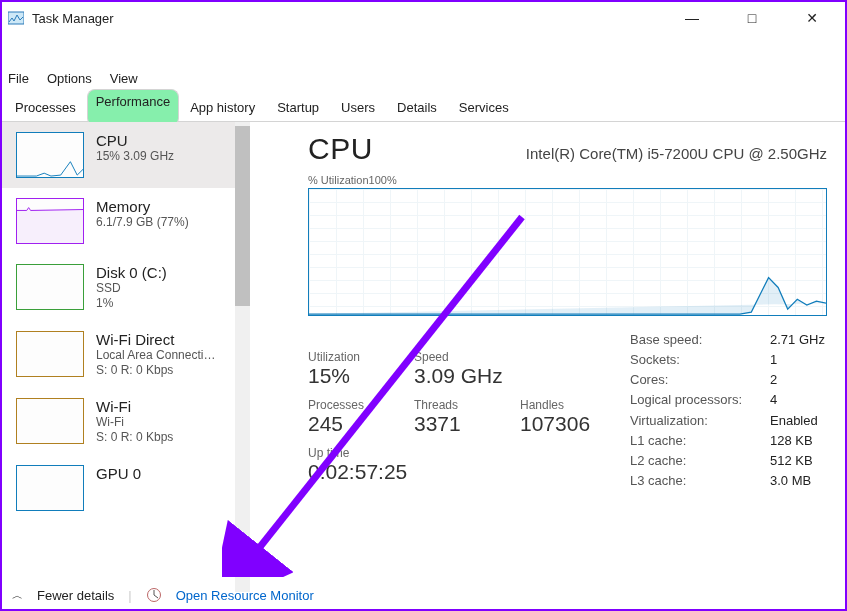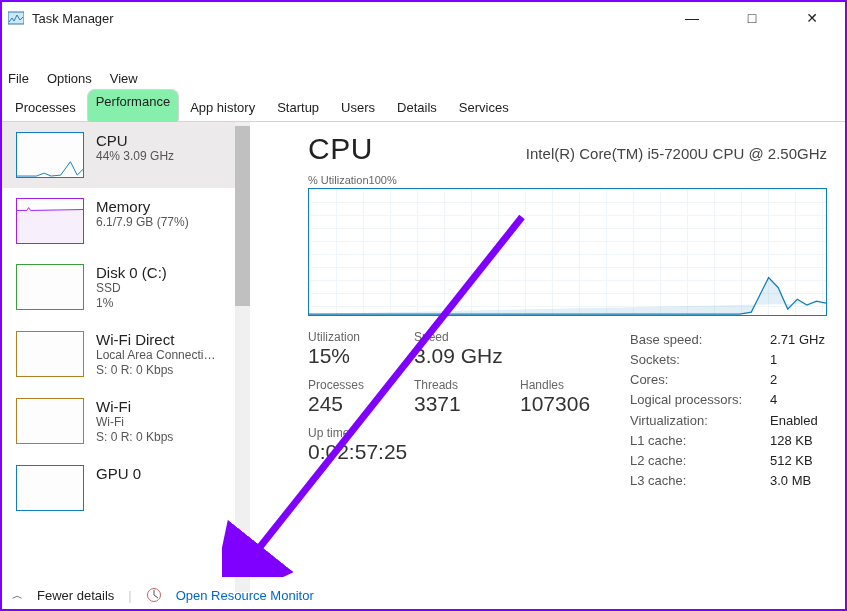--- a/index.html
+++ b/index.html
@@ -155,21 +155,21 @@
     justify-content: space-between;
     font-size: 11px;
     color: #666;
     margin-top: 4px;
   }
   .stats-area {
     display: flex;
     margin-top: 14px;
     gap: 32px;
   }
-  .stats-left { flex: 0 0 240px; }
+  .stats-left { flex: 0 0 240px; margin-top: 20px; }
   .stats-right { flex: 1; font-size: 13px; color: #555; }
   .stat-row { display: flex; gap: 28px; margin-bottom: 10px; }
   .stat-block { min-width: 78px; }
   .stat-label { font-size: 12px; color: #666; }
   .stat-val { font-size: 21px; color: #333; }
   .spec-row {
     display: flex;
     line-height: 1.55;
   }
   .spec-row .k { flex: 0 0 140px; }
@@ -242,21 +242,21 @@
 <div class="content">
   <div class="sidebar">
     <div class="side-item selected">
       <div class="mini-graph">
         <svg viewBox="0 0 68 46" preserveAspectRatio="none">
             <polyline points="0,45 20,45 28,42 35,45 45,44 55,30 62,44 68,38" fill="none" stroke="#117dbb" stroke-width="1"></polyline>
           </svg>
       </div>
       <div class="side-info">
         <div class="side-title">CPU</div>
-        <div class="side-sub">44%  3.09 GHz</div>
+        <div class="side-sub">15%  3.09 GHz</div>
       </div>
     </div>
 
     <div class="side-item">
       <div class="mini-graph mem">
         <svg viewBox="0 0 68 46" preserveAspectRatio="none">
             <rect x="0" y="11" width="68" height="35" fill="#f3e6fb" fill-opacity="0.6"></rect>
             <polyline points="0,12 10,12 12,9 14,12 68,11" fill="none" stroke="#a020f0" stroke-width="1"></polyline>
           </svg>
       </div>

